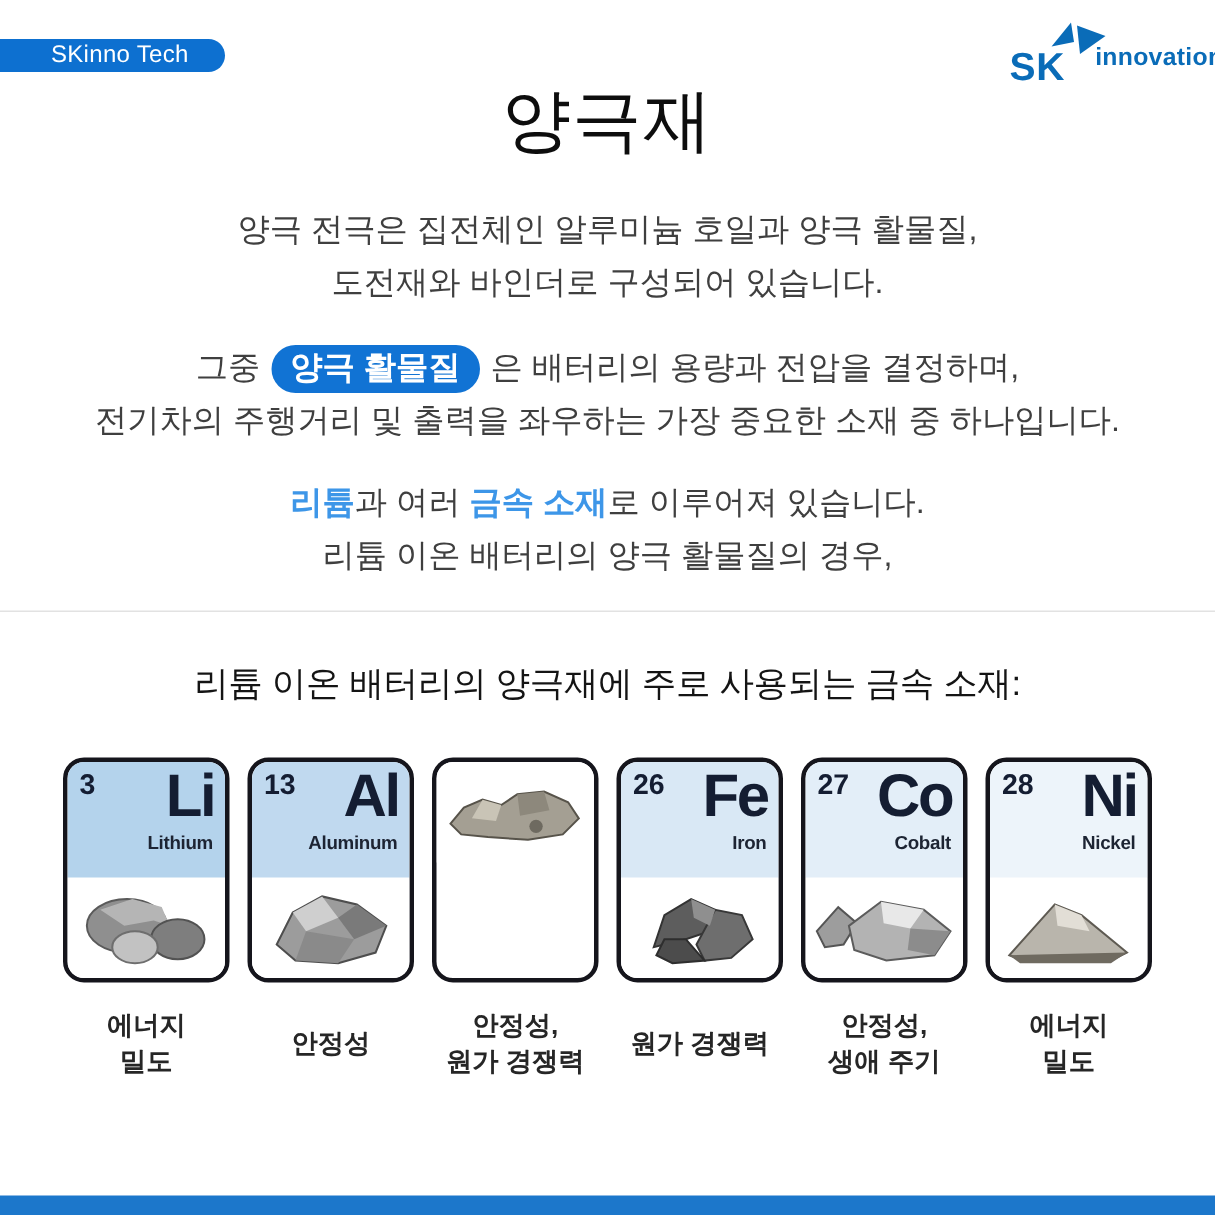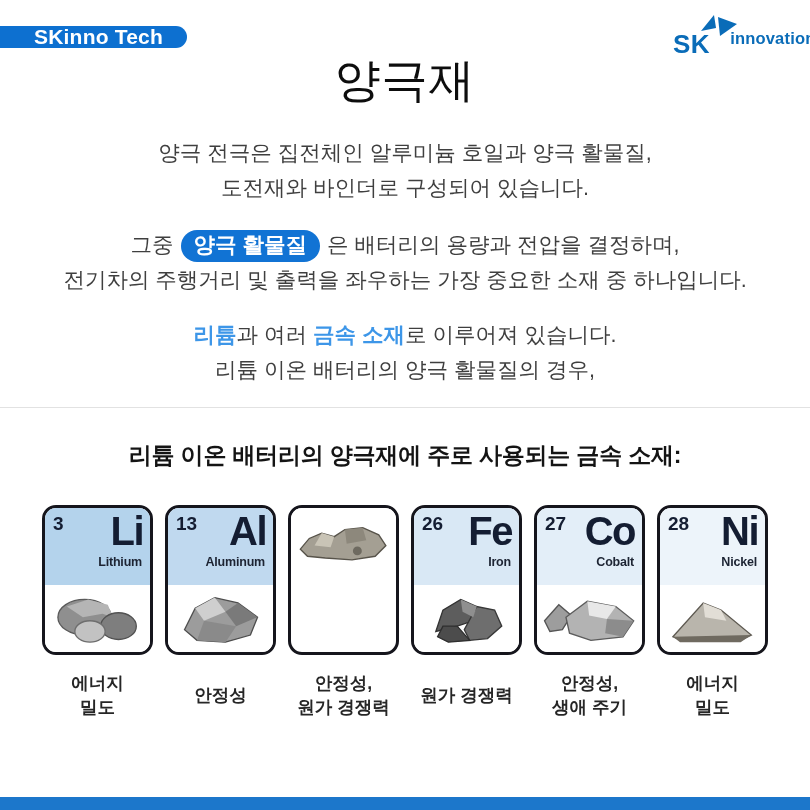--- a/index.html
+++ b/index.html
@@ -6,21 +6,21 @@
     --badge-blue:#0d70d0; --pill-blue:#1173d4; --highlight-blue:#3d96e8;
     --logo-blue:#0a6cb8; --footer-blue:#1c77cb; --card-border:#15151c; --symbol-navy:#141d32;
   }
   html,body{margin:0;padding:0;}
   body{
     width:810px;height:810px;position:relative;background:#ffffff;overflow:hidden;
     font-family:"Liberation Sans","DejaVu Sans",sans-serif;
   }
   .badge{
     position:absolute;top:26px;left:0;background:var(--badge-blue);color:#fff;
-    font-weight:bold;font-size:21px;line-height:22px;padding:0 24px 0 34px;
+    font-weight:normal;font-size:16px;line-height:22px;padding:0 24px 0 34px;
     border-radius:0 13px 13px 0;letter-spacing:.2px;
   }
   .logo{position:absolute;top:14px;right:27px;width:110px;height:46px;}
   .logo .wings{position:absolute;top:0;left:26px;width:40px;height:26px;}
   .logo .logo-text{position:absolute;bottom:0;left:0;white-space:nowrap;display:flex;align-items:flex-start;}
   .logo .logo-sk{font-size:26px;font-weight:900;color:var(--logo-blue);letter-spacing:.5px;}
   .logo .logo-innov{font-size:16.5px;font-weight:700;color:var(--logo-blue);margin-left:20px;letter-spacing:.2px;}
   .title{
     position:absolute;top:50px;left:0;width:100%;text-align:center;
     font-size:46px;font-weight:400;color:#0d0d0d;letter-spacing:1px;
@@ -33,21 +33,21 @@
   .para.p2{top:228px;}
   .para.p3{top:318px;}
   .pill{
     display:inline-block;background:var(--pill-blue);color:#fff;font-weight:700;
     border-radius:17px;padding:1px 13px 3px;margin:0 7px;line-height:28px;
   }
   .hl{color:var(--highlight-blue);font-weight:700;}
   .divider{position:absolute;top:407px;left:0;width:100%;height:1px;background:#e2e2e2;}
   .section-heading{
     position:absolute;top:440px;left:0;width:100%;text-align:center;
-    font-size:23px;font-weight:700;color:#141414;letter-spacing:-.2px;
+    font-size:23px;font-weight:400;color:#141414;letter-spacing:-.2px;
   }
   .cards-row{
     position:absolute;top:505px;left:0;width:100%;
     display:flex;justify-content:center;gap:12px;
   }
   .col{width:111px;display:flex;flex-direction:column;align-items:center;}
   .card{
     width:111px;height:150px;border:3px solid var(--card-border);border-radius:14px;
     overflow:hidden;background:#fff;box-sizing:border-box;
   }

